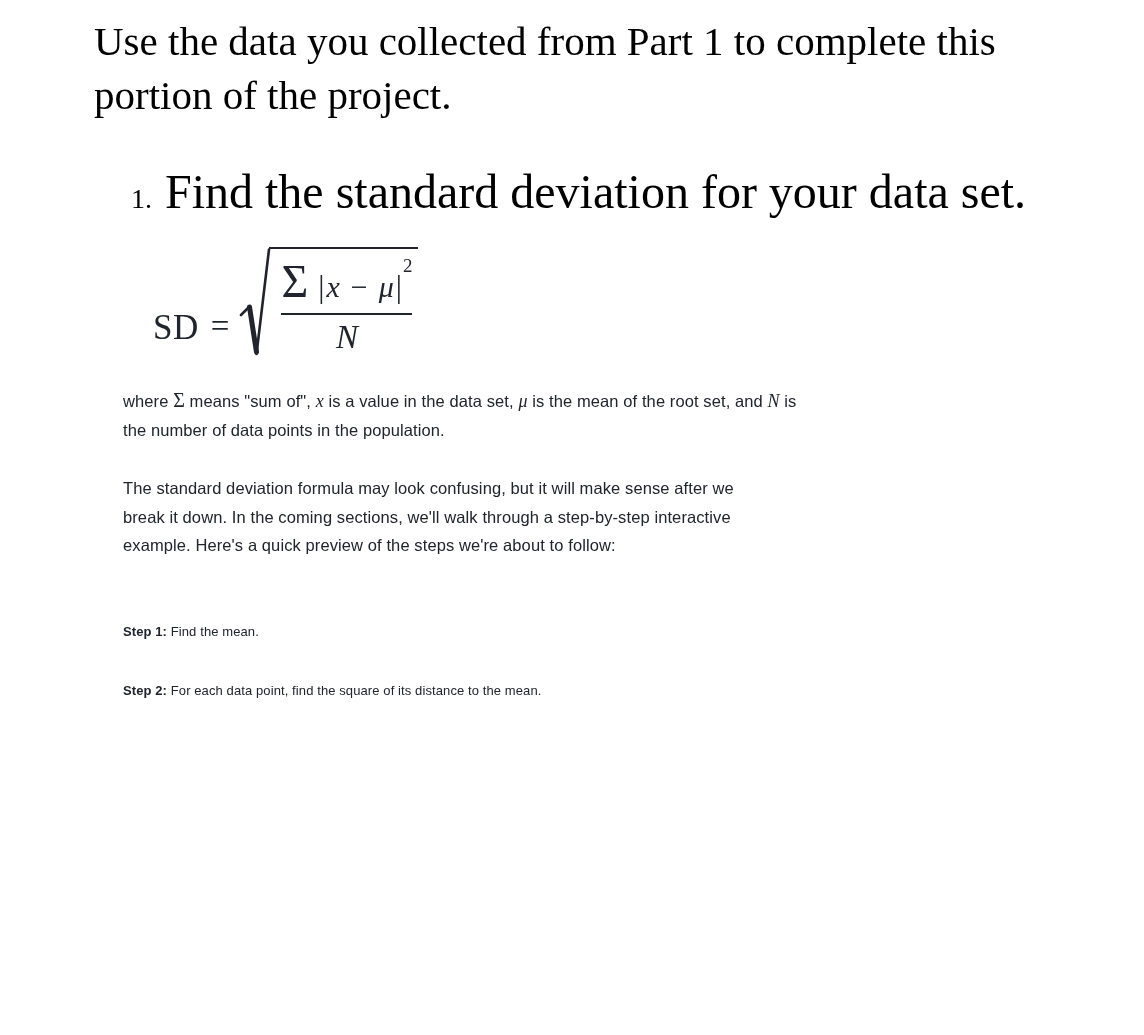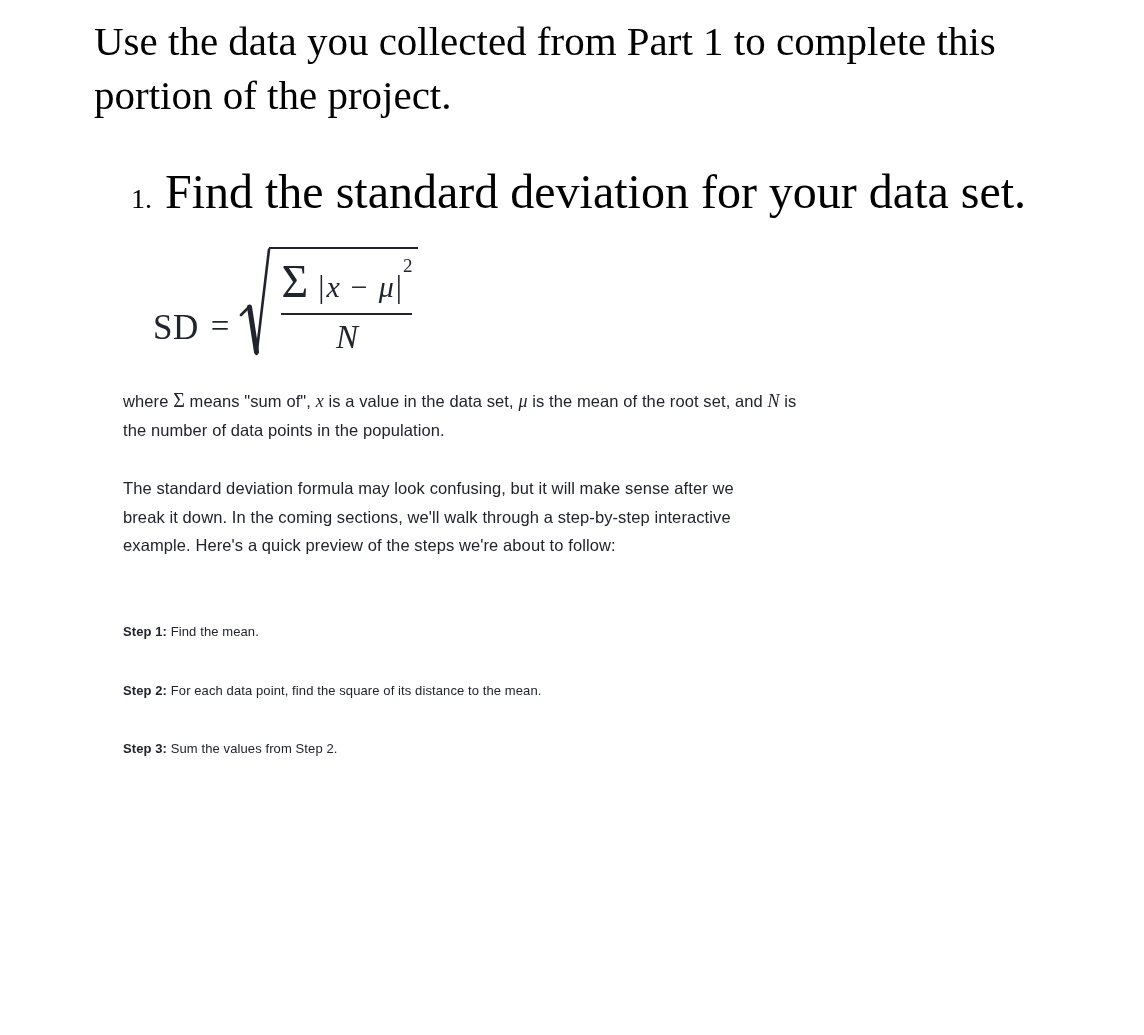--- a/index.html
+++ b/index.html
@@ -111,16 +111,15 @@
     </span>
   </div>
 
   <p class="body-text where"><span>where </span><span class="m-sigma">Σ</span><span> means "sum of", </span><span class="m-it">x</span><span> is a value in the data set, </span><span class="m-it">μ</span><span> is the mean of the root set, and </span><span class="m-it">N</span><span> is the number of data points in the population.</span></p>
 
   <p class="body-text intro">The standard deviation formula may look confusing, but it will make sense after we break it down. In the coming sections, we'll walk through a step-by-step interactive example. Here's a quick preview of the steps we're about to follow:</p>
 
   <div class="steps">
     <p class="step"><b>Step 1:</b> <span>Find the mean.</span></p>
     <p class="step"><b>Step 2:</b> <span>For each data point, find the square of its distance to the mean.</span></p>
-    <p class="step"><b>Step 3:</b> <span>Sum the values from Step 2.</span></p>
   </div>
 
 </div>
 
 </body></html>

